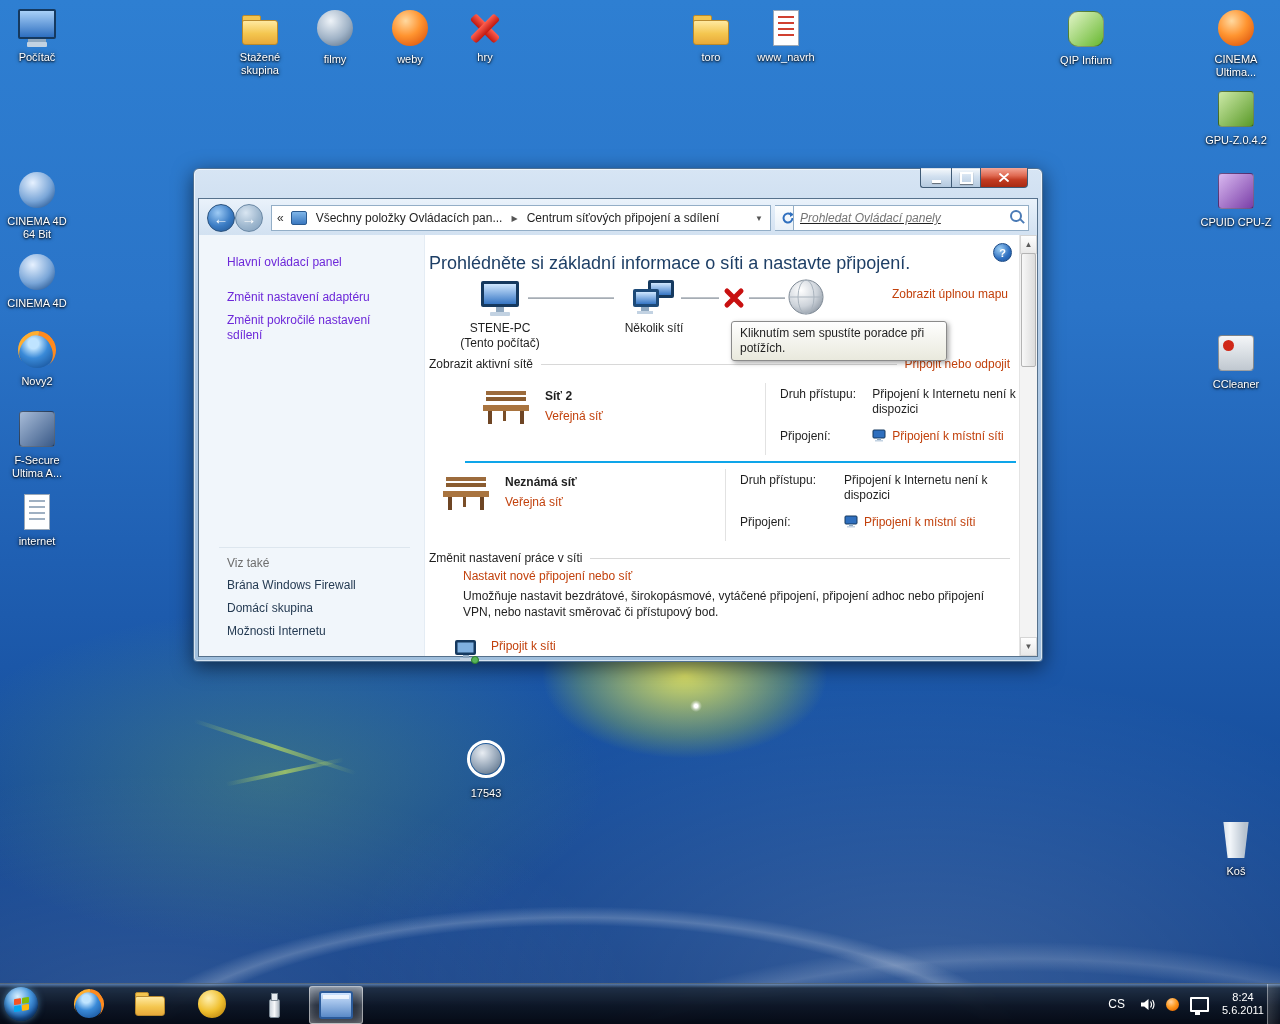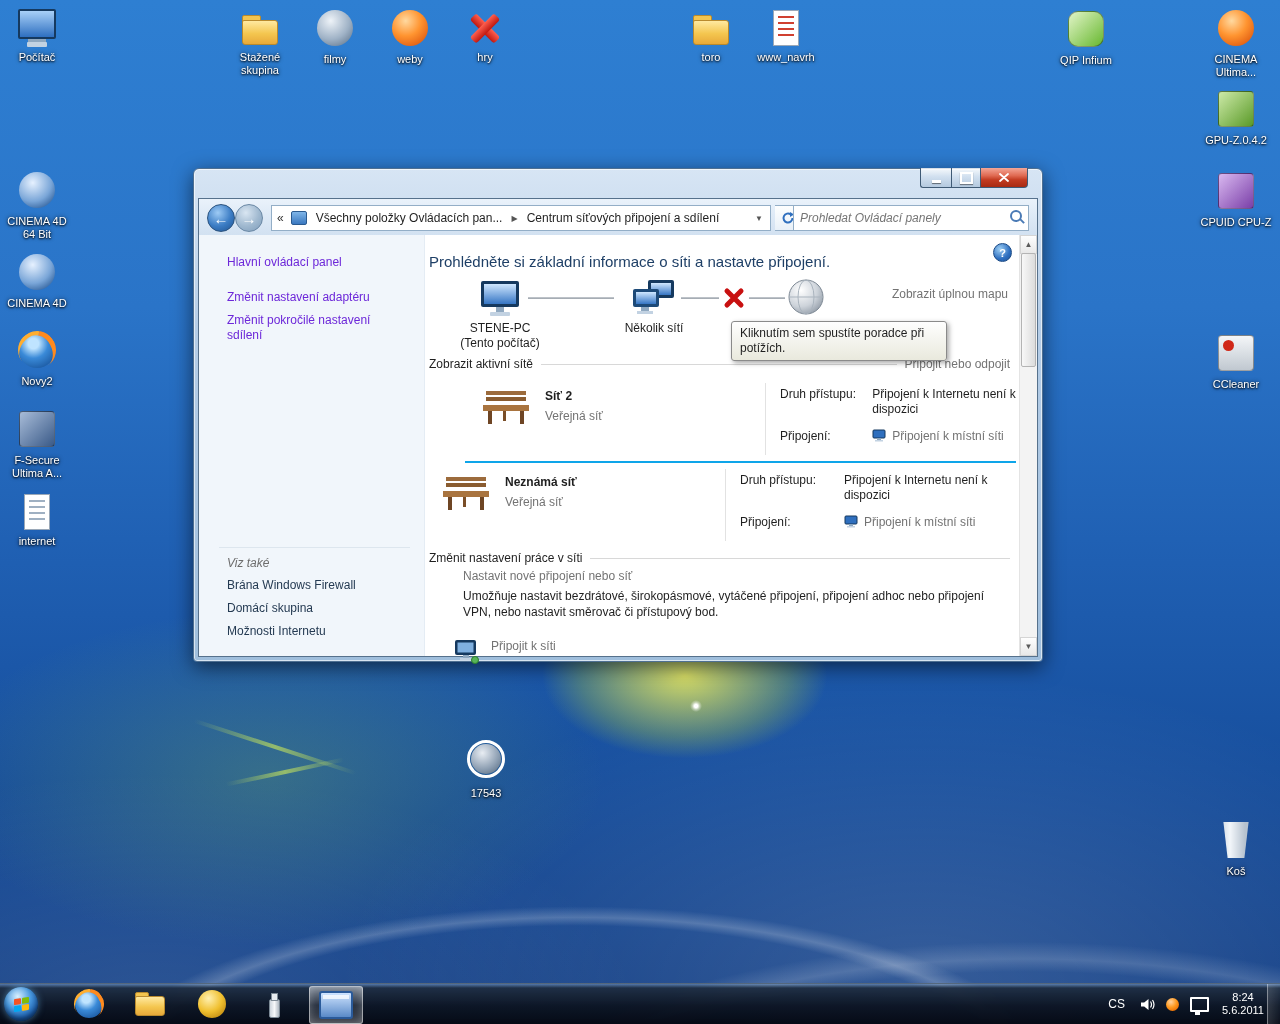--- a/index.html
+++ b/index.html
@@ -82,38 +82,38 @@
   .nav-back{left:8px;} .nav-fwd{left:36px;background:radial-gradient(circle at 38% 30%,#d9e6f2,#9fb8cf 55%,#7e9cba);border-color:#6a88a5;}
   .crumb{position:absolute;left:72px;top:6px;width:498px;height:24px;background:#fff;border:1px solid #93aec7;
     display:flex;align-items:center;white-space:nowrap;}
   .crumb-ovf{padding:0 5px;color:#333;cursor:pointer;}
   .crumb-ico{width:14px;height:12px;margin:0 2px;background:linear-gradient(#7fb5e8,#3a78c0);border:1px solid #2a5a90;border-radius:2px;}
   .crumb-seg{padding:0 7px;cursor:pointer;}
   .crumb-sep{color:#555;font-size:8px;padding:0 2px;cursor:pointer;}
   .crumb-dd{margin-left:auto;padding:0 7px;color:#555;font-size:8px;cursor:pointer;}
   .refresh{position:absolute;left:576px;top:6px;width:26px;height:24px;border:1px solid #93aec7;border-left:none;cursor:pointer;
     background:linear-gradient(#fdfefe,#e8f0f8);display:flex;align-items:center;justify-content:center;}
-  .search{position:absolute;right:8px;top:6px;width:234px;height:24px;background:#fff;border:1px solid #93aec7;display:flex;align-items:center;}
+  .search{position:absolute;right:8px;top:6px;width:234px;height:24px;background:#fff;border:1px solid #93aec7;display:flex;align-items:center;text-decoration:underline;}
   .search input{flex:1;border:none;outline:none;background:transparent;padding:0 6px;
     font:italic 12px "Liberation Sans","DejaVu Sans",sans-serif;color:#8a8a8a;}
   .mag{width:22px;height:22px;position:relative;cursor:pointer;}
   .mag::before{content:'';position:absolute;left:4px;top:3px;width:8px;height:8px;border:2px solid #4a7ab5;border-radius:50%;}
   .mag::after{content:'';position:absolute;left:13px;top:13px;width:6px;height:2px;background:#4a7ab5;transform:rotate(45deg);}
   .win-body{position:absolute;left:0;right:0;top:36px;bottom:0;}
   .sidebar{position:absolute;left:0;top:0;bottom:0;width:225px;background:#f1f6fb;border-right:1px solid #e4ecf4;}
   .sb-link{position:absolute;left:28px;width:172px;color:#6d28d9;line-height:15px;cursor:pointer;}
   .sb-group{position:absolute;left:20px;right:14px;top:312px;border-top:1px solid #dde6ee;padding:8px 0 0 8px;}
-  .sb-see{color:#6d6d6d;margin-bottom:8px;font-style:italic;}
+  .sb-see{color:#6d6d6d;margin-bottom:8px;}
   .sb-glink{color:#243a52;margin-bottom:9px;cursor:pointer;}
   .main{position:absolute;left:226px;right:17px;top:0;bottom:0;background:#fff;}
   .help-btn{position:absolute;right:8px;top:8px;width:17px;height:17px;border-radius:50%;cursor:pointer;border:1px solid #1a4a86;
     background:radial-gradient(circle at 35% 30%,#9fd0f5,#2e6fc0 60%,#1c5396);
     color:#fff;font-weight:bold;font-size:11px;display:flex;align-items:center;justify-content:center;}
-  .heading{position:absolute;left:4px;top:18px;font-size:15px;color:#1e3f66;}
-  a.lnk,.lnk{color:#737373;cursor:pointer;text-decoration:none;}
+  .heading{position:absolute;left:4px;top:18px;font-size:18px;color:#1e3f66;}
+  a.lnk,.lnk{color:#c2410c;cursor:pointer;text-decoration:none;}
   .fullmap{position:absolute;right:12px;top:52px;}
   .map-node{position:absolute;cursor:pointer;}
   .map-label{position:absolute;text-align:center;line-height:15px;}
   .map-line{position:absolute;height:2px;top:62px;background:linear-gradient(#c8cdd2,#9aa2aa);}
   .tooltip{position:absolute;left:306px;top:86px;width:198px;padding:4px 8px;z-index:4;
     background:linear-gradient(#fefefe,#e9e9dd);border:1px solid #8a8a8a;border-radius:3px;
     box-shadow:2px 2px 5px rgba(0,0,0,.35);line-height:15px;}
   .sec-head{position:absolute;left:4px;right:10px;display:flex;align-items:center;gap:8px;}
   .sec-rule{flex:1;height:1px;background:#d8d8d8;}
   .net-row{position:absolute;left:0;right:4px;height:84px;}

